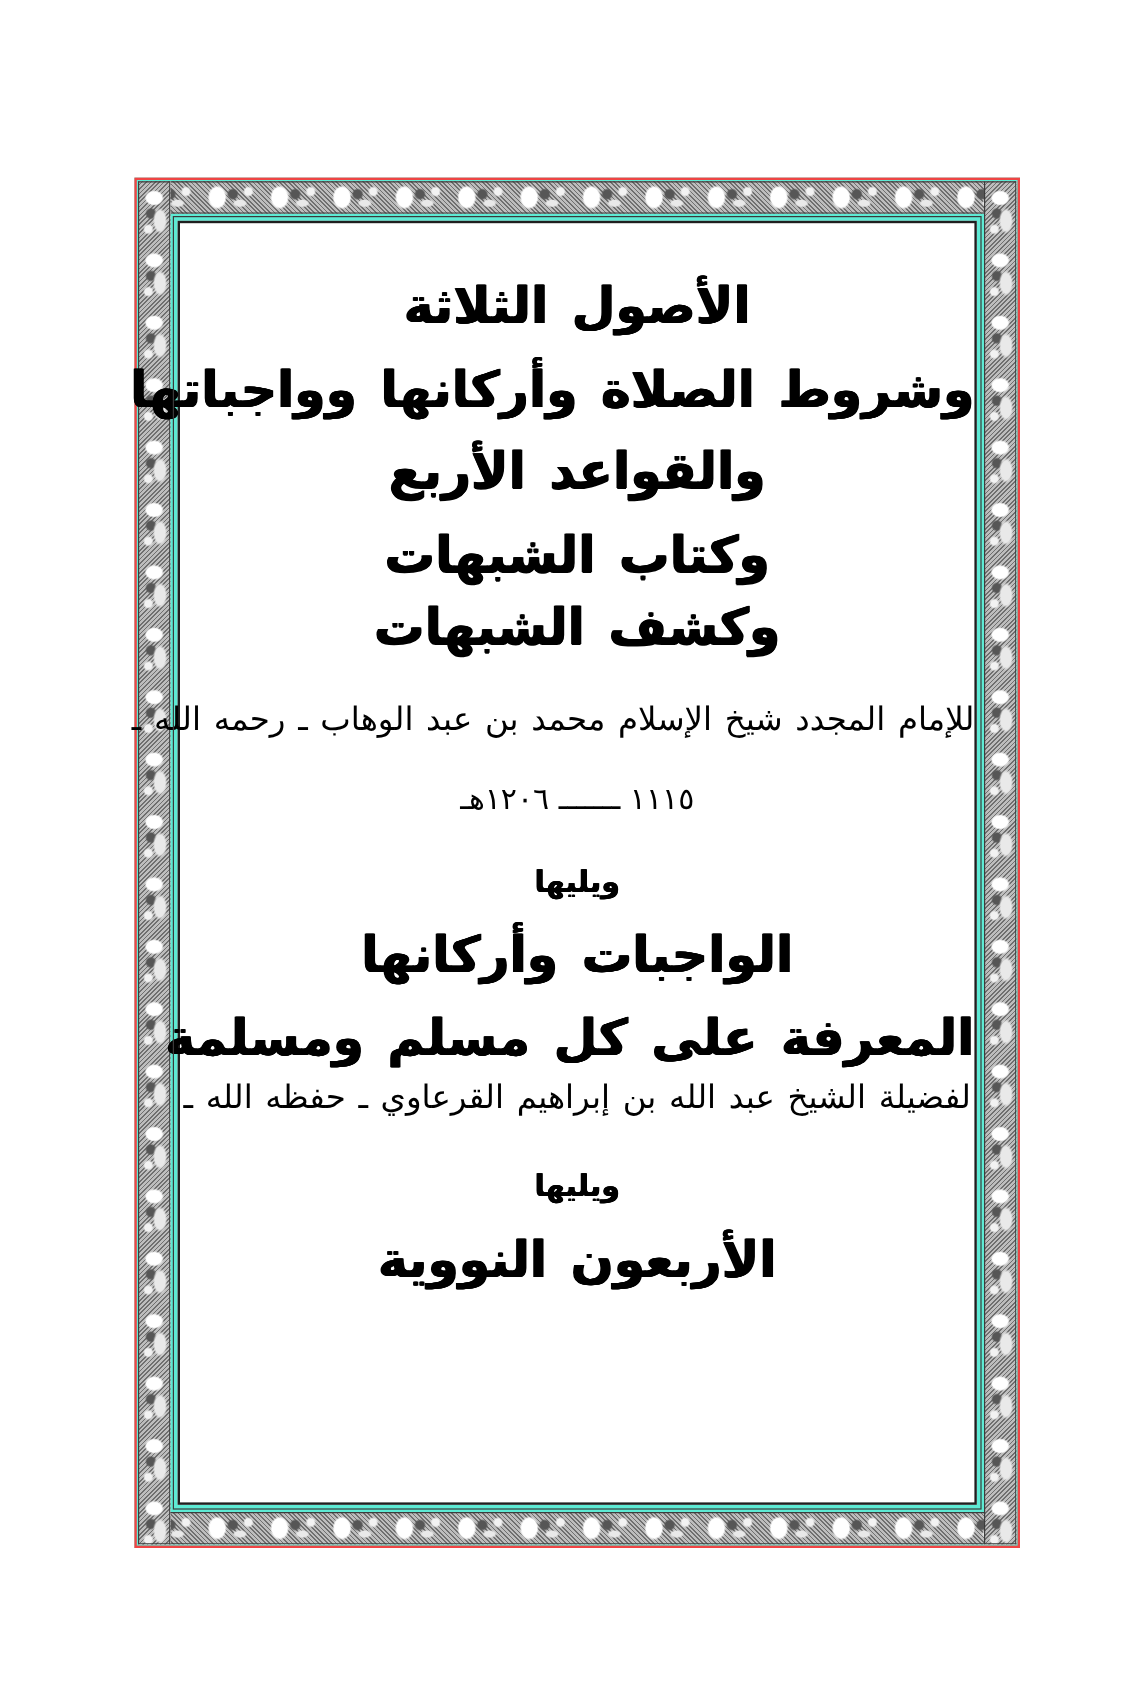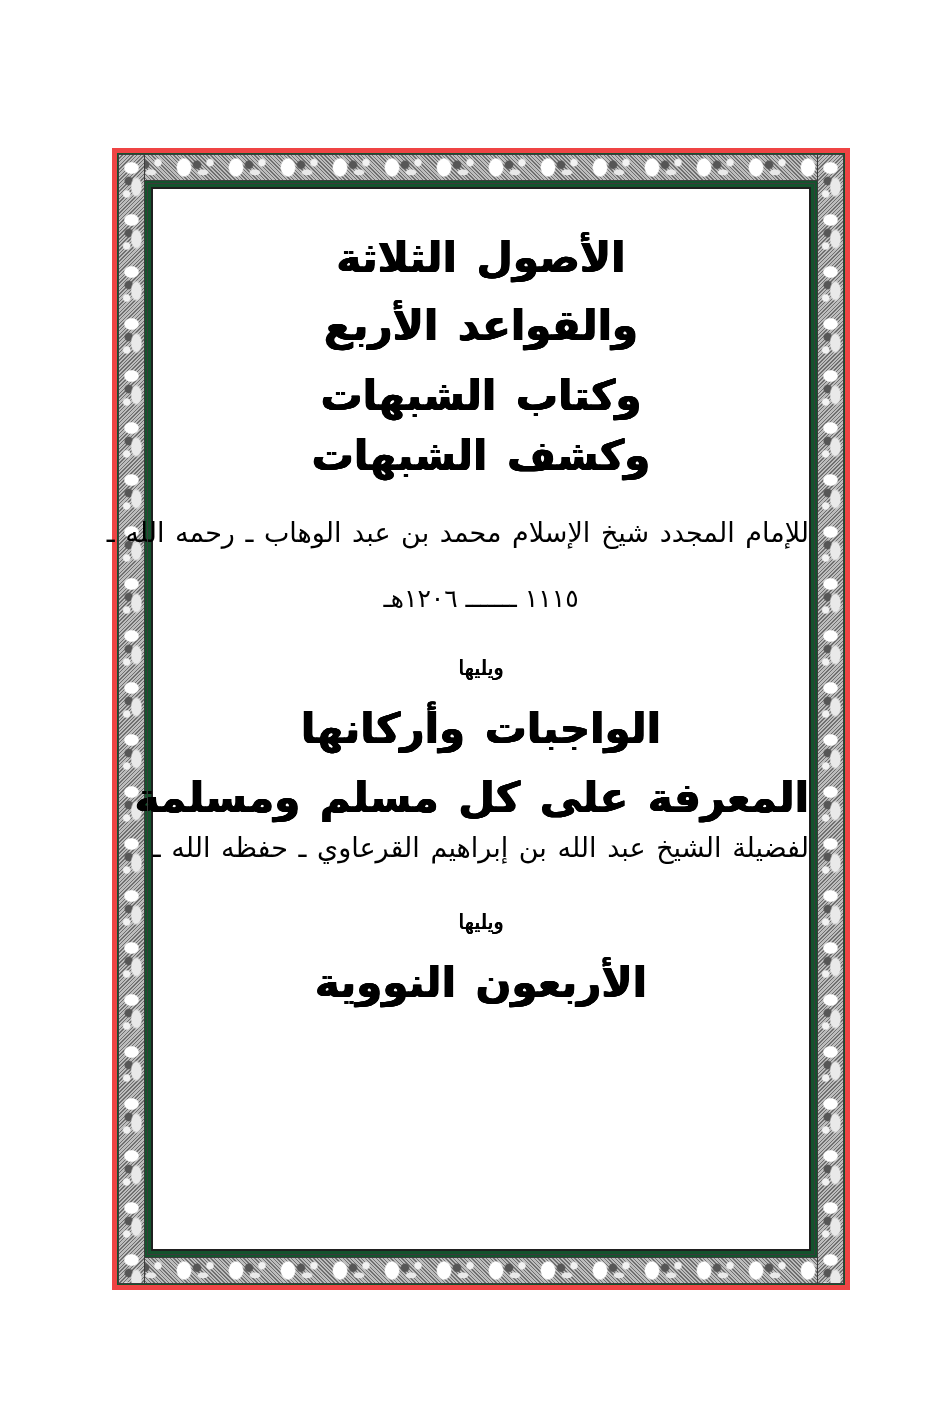--- a/index.html
+++ b/index.html
@@ -7,22 +7,22 @@
   body { font-family:"DejaVu Sans", sans-serif; color:#000; }
 
   
   .page {
     position:relative; width:947px; height:1406px; background:#fff;
   }
 
   
   .frame {
     position:absolute; left:112px; top:148px; width:738px; height:1142px;
-    border:5px solid #ef4444;
-    background:#14532d;
+    border:2px solid #ef4444;
+    background:#5eead4;
   }
   .band {
     position:absolute; background-color:#9a9a9a;
   }
   
   .band.h, .band.v { box-shadow: inset 0 0 0 1px #3c3c3c; }
   .band.h {
     left:1px; right:1px; height:27px;
     background-image:
       radial-gradient(ellipse 8px 10px at 14px 50%, #ffffff 6.5px, rgba(255,255,255,0) 8px),
@@ -62,21 +62,21 @@
     font-weight:bold; font-size:42px; line-height:56px;
     letter-spacing:0px; word-spacing:5px;
     text-shadow:0.6px 0 #000, -0.6px 0 #000, 0 0.4px #000;
     white-space:nowrap;
   }
   .t-call {
     font-weight:normal; font-size:27px; line-height:44px;
     word-spacing:2px; white-space:nowrap;
   }
   .t-small {
-    font-weight:normal; font-size:21px; line-height:36px;
+    font-weight:bold; font-size:25px; line-height:36px;
     text-shadow:0.4px 0 #000, -0.4px 0 #000;
   }
   .t-date {
     font-weight:normal; font-size:25px; line-height:36px;
     letter-spacing:1px; white-space:nowrap;
   }
 
   
   .l1  { margin-top:41px; }
   .l2  { margin-top:14px; }
@@ -99,20 +99,21 @@
 <div class="page">
   <div class="frame">
     <div class="band h top"></div>
     <div class="band h bottom"></div>
     <div class="band v left"></div>
     <div class="band v right"></div>
 
     <div class="inner">
 
       <div class="t-big l1">الأصول الثلاثة</div>
+      <div class="t-big l2">وشروط الصلاة وأركانها وواجباتها</div>
       <div class="t-big l3">والقواعد الأربع</div>
       <div class="t-big l4">وكتاب الشبهات</div>
       <div class="t-big l5">وكشف الشبهات</div>
 
       <div class="t-call l6">للإمام المجدد شيخ الإسلام محمد بن عبد الوهاب ـ رحمه الله ـ</div>
       <div class="t-date l7">١١١٥ ـــــــ ١٢٠٦هـ</div>
 
       <div class="t-small l8">ويليها</div>
       <div class="t-big l9">الواجبات وأركانها</div>
       <div class="t-big l10">المعرفة على كل مسلم ومسلمة</div>

